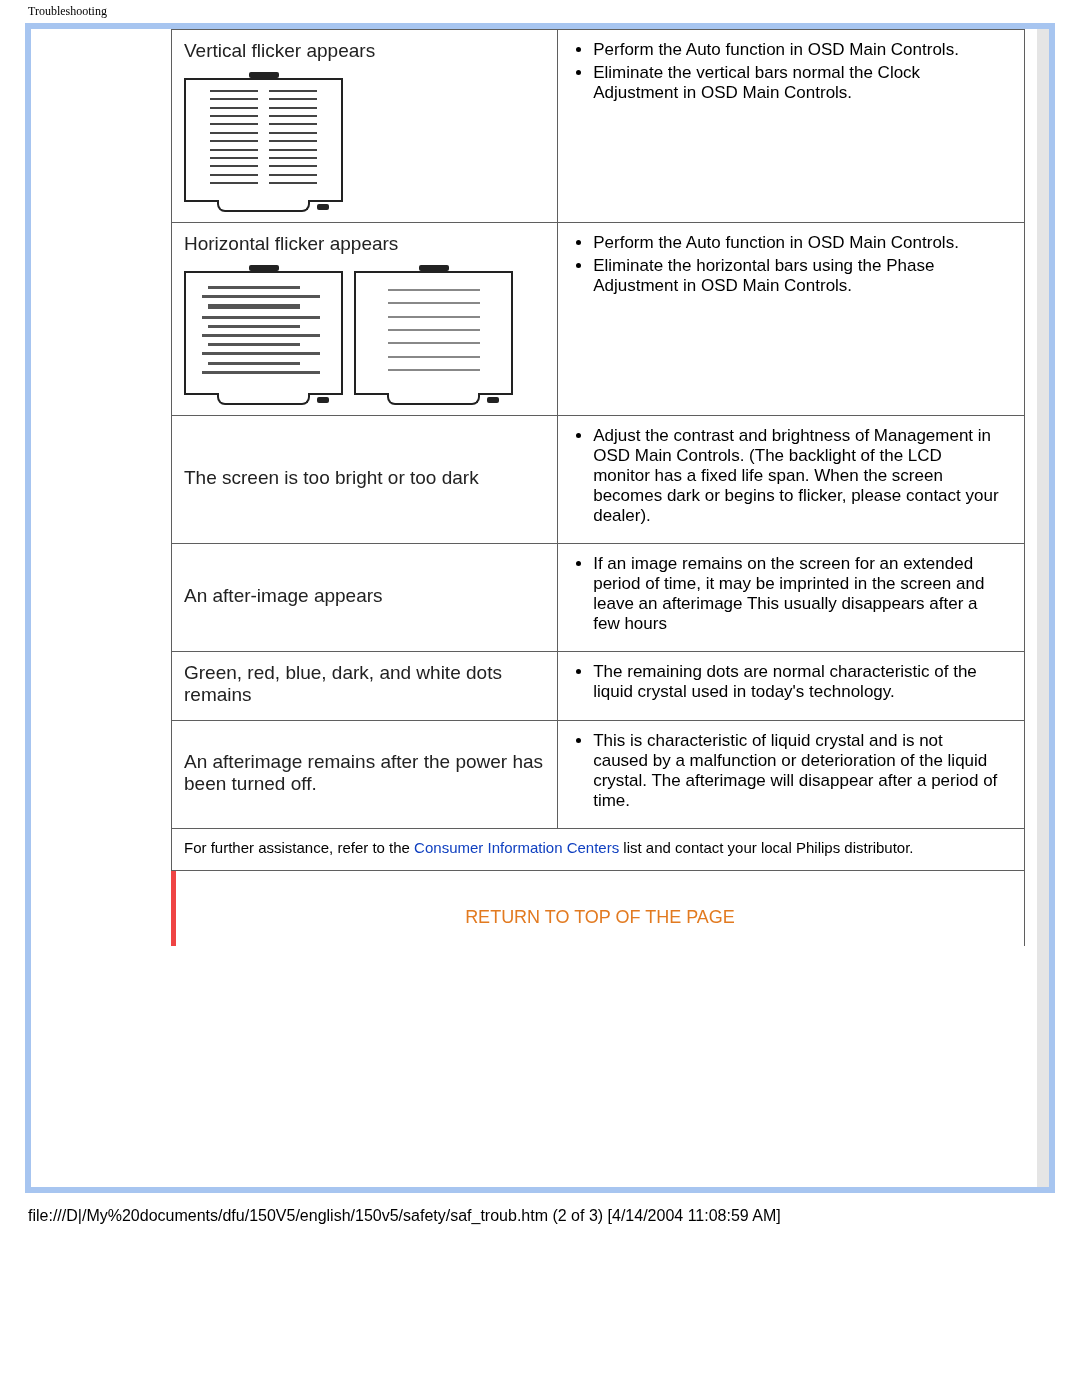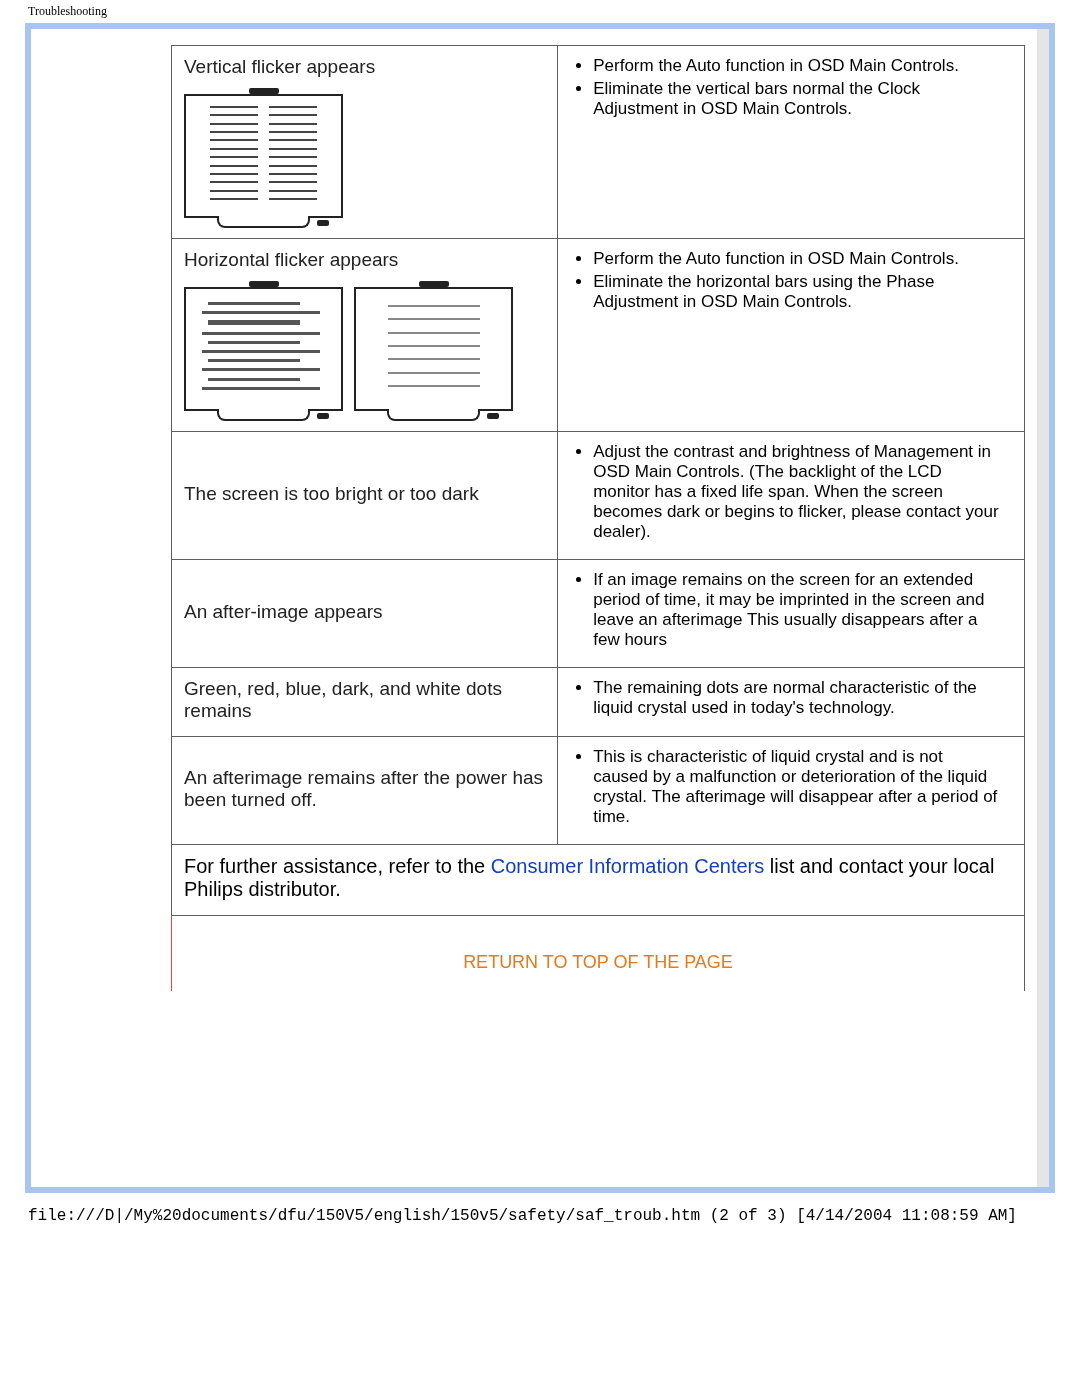--- a/index.html
+++ b/index.html
@@ -26,21 +26,21 @@
     padding-right: 10px;
   }
   .strip-right {
     position: absolute;
     top: 0; right: 0; bottom: 0;
     width: 12px;
     background: #e5e5e5;
   }
   .content {
     margin-left: 140px;
-    padding: 16px 14px 0 0;
+    padding: 0 14px 0 0;
   }
   table.main {
     width: 100%;
     border-collapse: collapse;
     table-layout: fixed;
   }
   table.main td {
     border: 1px solid #5f5f5f;
     vertical-align: top;
     padding: 10px 12px 14px 12px;
@@ -58,39 +58,39 @@
   ul.sol {
     margin: 0 10px 0 5px;
     padding-left: 18px;
   }
   ul.sol li {
     margin-bottom: 3px;
     list-style-type: disc;
   }
   .footer-cell {
     padding: 8px 12px 60px 12px;
-    font-size: 20px;
+    font-size: 15px;
     border: 1px solid #5f5f5f;
     border-top: 1px solid #5f5f5f;
   }
   a.link { color: #1040c0; text-decoration: none; }
   .return-holder {
     padding: 36px 0 18px 0;
-    border-left: 1px solid #ef4444;
+    border-left: 5px solid #ef4444;
     border-right: 1px solid #5f5f5f;
   }
   a.return {
     display: block;
     text-align: center;
     color: #e27a20;
     font-size: 18px;
     text-decoration: none;
   }
   .bottom-file {
-    font-family: Liberation Mono, monospace;
+    font-family: Liberation Sans, sans-serif;
     font-size: 16px;
     padding: 14px 0 10px 28px;
   }
   
   .monitor {
     width: 155px;
     height: 120px;
     border: 2px solid #222;
     background: #fff;
     margin: 10px 6px 6px 0;

